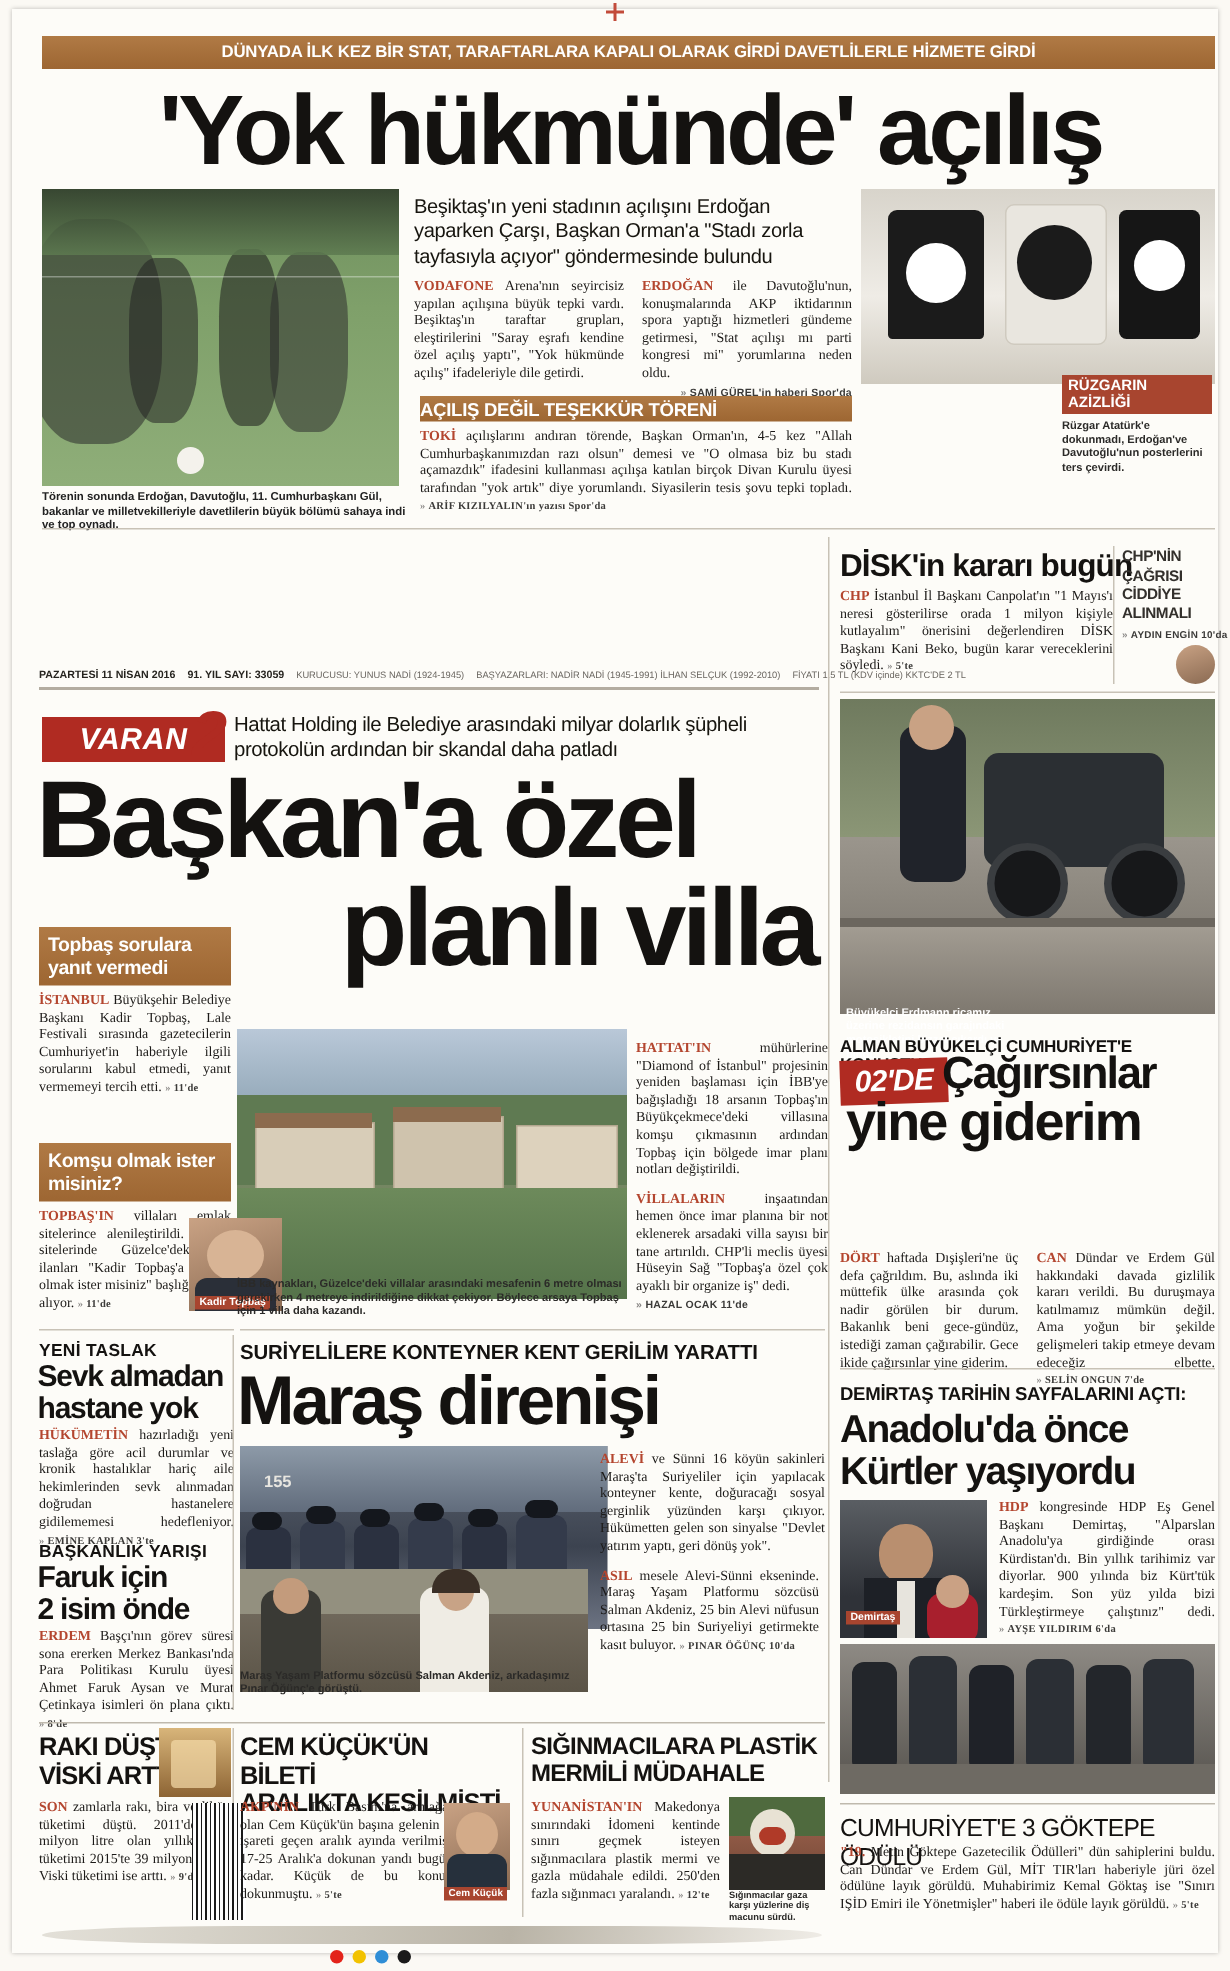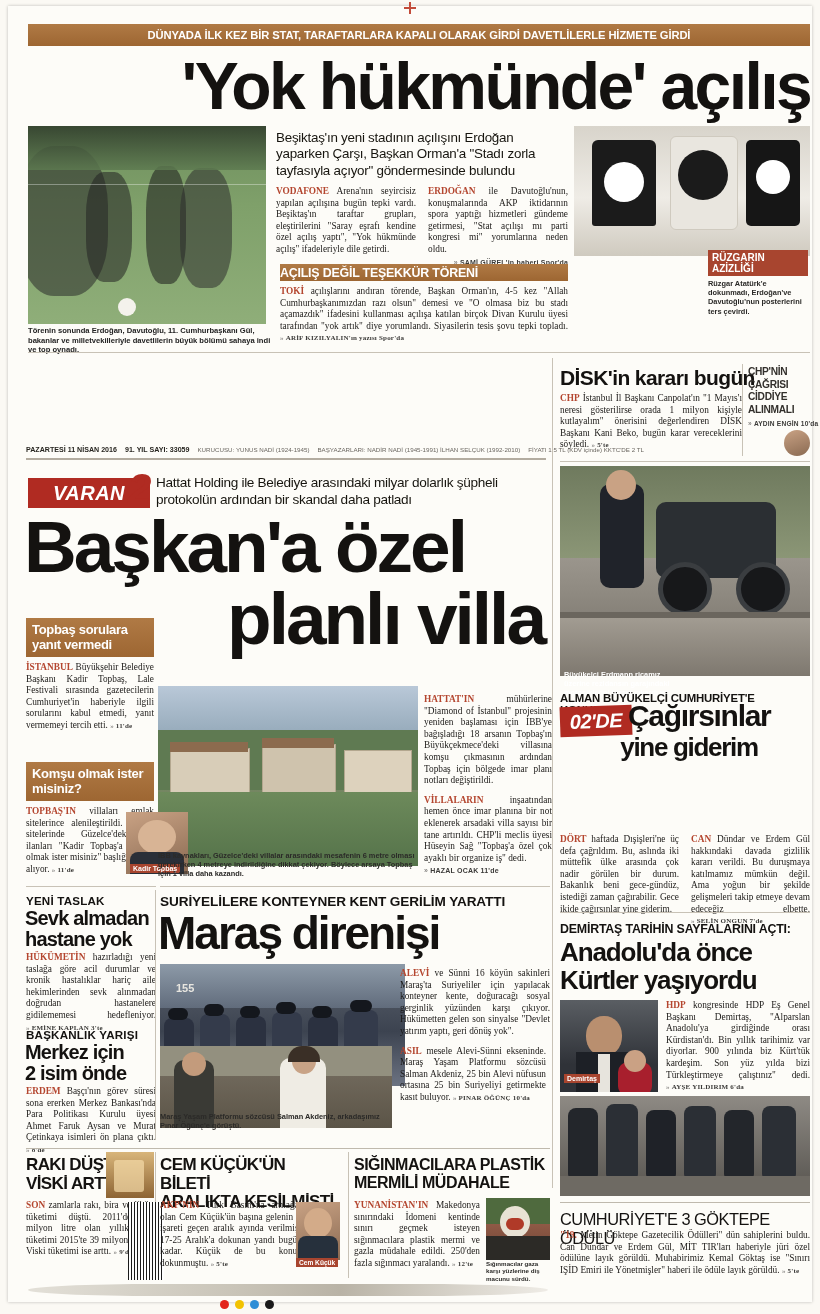--- a/index.html
+++ b/index.html
@@ -16,21 +16,21 @@
   .ref{font-size:7px;font-weight:bold;color:#3b3a38;letter-spacing:.2px;white-space:nowrap;}
   .ref:before{content:"\00bb\00a0";color:#8a8886;}
   .photo{position:relative;overflow:hidden;background:#8a8d80;}
   .capw{font-size:7.4px;line-height:9.2px;font-weight:bold;color:#fff;}
 
   
   .topbanner{position:absolute;left:20px;top:18px;width:782px;height:22px;
     background:linear-gradient(180deg,#b07a45,#9d6632);display:flex;align-items:center;justify-content:center;}
   .topbanner span{color:#fff;font-size:11.2px;font-weight:bold;letter-spacing:-.1px;}
   .tophead{position:absolute;left:22px;top:44px;width:780px;height:72px;
-    font-size:66px;font-weight:bold;letter-spacing:-2.6px;color:#141210;text-align:right;line-height:72px;}
+    font-size:66px;font-weight:bold;letter-spacing:-2.6px;color:#141210;text-align:center;line-height:72px;}
 
   .stadphoto{position:absolute;left:20px;top:120px;width:238px;height:198px;}
   .stadcap{position:absolute;left:20px;top:320px;width:252px;font-size:7.6px;line-height:9.6px;font-weight:bold;color:#222;}
 
   .topdeck{position:absolute;left:268px;top:124px;width:292px;font-size:13.4px;line-height:16.4px;color:#17150f;letter-spacing:-.25px;}
   .topcols{position:absolute;left:268px;top:180px;width:292px;display:flex;gap:12px;}
   .topcols .col{width:140px;}
 
   .subbar{position:absolute;left:272px;top:258px;width:288px;height:17px;
      background:linear-gradient(180deg,#b07a45,#9d6632);display:flex;align-items:center;justify-content:flex-start;}
@@ -89,22 +89,22 @@
   .moto-photo{position:absolute;left:552px;top:460px;width:250px;height:210px;}
   .moto-cap{position:absolute;left:556px;top:664px;width:110px;color:#fff;}
 
   .alman-kicker{position:absolute;left:552px;top:686px;width:250px;font-size:11.4px;font-weight:bold;
      letter-spacing:-.2px;color:#141210;}
   .o2{position:absolute;left:552px;top:700px;width:72px;height:30px;background:#b02b22;
      display:flex;align-items:center;justify-content:center;transform:rotate(-2deg);}
   .o2 span{color:#fff;font-weight:bold;font-size:20px;font-style:italic;letter-spacing:-.5px;}
   .cagir{position:absolute;left:620px;top:694px;width:185px;font-size:30px;line-height:31px;
      font-weight:bold;letter-spacing:-1.3px;color:#141210;}
-  .cagir2{position:absolute;left:556px;top:726px;width:250px;font-size:26px;line-height:31px;
-     font-weight:bold;letter-spacing:-1.3px;color:#141210;text-align:center;}
+  .cagir2{position:absolute;left:556px;top:726px;width:250px;font-size:36px;line-height:31px;
+     font-weight:bold;letter-spacing:-1.3px;color:#141210;}
   .alman-cols{position:absolute;left:552px;top:828px;width:250px;display:flex;gap:12px;}
   .alman-cols .col{width:119px;}
 
   .demir-kicker{position:absolute;left:552px;top:916px;width:250px;font-size:12.4px;font-weight:bold;
      letter-spacing:-.2px;color:#141210;}
   .demir-head{position:absolute;left:552px;top:932px;width:250px;font-size:26px;line-height:28px;
      font-weight:bold;letter-spacing:-1.1px;color:#141210;}
   .demir-photo{position:absolute;left:552px;top:994px;width:98px;height:92px;}
   .demir-tag{position:absolute;left:556px;top:1068px;background:#a8452f;color:#fff;font-size:7px;
      font-weight:bold;padding:1px 3px;}
@@ -208,21 +208,21 @@
       <div style="position:absolute;left:0;top:0;width:100%;height:44px;background:linear-gradient(180deg,#2e3a2a,#5d7a50);opacity:.85;"></div>
       <div style="position:absolute;left:90px;top:172px;width:18px;height:18px;border-radius:50%;background:#f4f2ec;"></div>
       <div style="position:absolute;left:0;top:58px;width:100%;height:1px;background:rgba(255,255,255,.35);"></div>
     </div>
     <div class="stadcap">Törenin sonunda Erdoğan, Davutoğlu, 11. Cumhurbaşkanı Gül, bakanlar ve milletvekilleriyle davetlilerin büyük bölümü sahaya indi ve top oynadı.</div>
 
     <div class="topdeck">Beşiktaş'ın yeni stadının açılışını Erdoğan yaparken Çarşı, Başkan Orman'a "Stadı zorla tayfasıyla açıyor" göndermesinde bulundu</div>
 
     <div class="topcols">
       <div class="col">
-        <p class="lead" style="margin:0;"><span class="hl">VODAFONE</span><span> Arena'nın seyircisiz yapılan açılışına bugün tepki vardı. Beşiktaş'ın taraftar grupları, eleştirilerini "Saray eşrafı kendine özel açılış yaptı", "Yok hükmünde açılış" ifadeleriyle dile getirdi.</span></p>
+        <p class="lead" style="margin:0;"><span class="hl">VODAFONE</span><span> Arena'nın seyircisiz yapılan açılışına büyük tepki vardı. Beşiktaş'ın taraftar grupları, eleştirilerini "Saray eşrafı kendine özel açılış yaptı", "Yok hükmünde açılış" ifadeleriyle dile getirdi.</span></p>
       </div>
       <div class="col">
         <p class="lead" style="margin:0;"><span class="hl">ERDOĞAN</span><span> ile Davutoğlu'nun, konuşmalarında AKP iktidarının spora yaptığı hizmetleri gündeme getirmesi, "Stat açılışı mı parti kongresi mi" yorumlarına neden oldu.</span></p>
         <div class="ref" style="text-align:right;margin-top:3px;">SAMİ GÜREL'in haberi Spor'da</div>
       </div>
     </div>
 
     <div class="subbar">
       <span>AÇILIŞ DEĞİL TEŞEKKÜR TÖRENİ</span>
     </div>
@@ -382,21 +382,21 @@
     <div class="yeni-head">
       <div>Sevk almadan</div>
       <div>hastane yok</div>
     </div>
     <div class="yeni-body">
       <p class="lead" style="margin:0;"><span class="hl">HÜKÜMETİN</span><span> hazırladığı yeni taslağa göre acil durumlar ve kronik hastalıklar hariç aile hekimlerinden sevk alınmadan doğrudan hastanelere gidilememesi hedefleniyor.</span> <span class="ref" style="display:inline;">EMİNE KAPLAN 3'te</span></p>
     </div>
 
     <div class="bask-kicker">BAŞKANLIK YARIŞI</div>
     <div class="bask-head">
-      <div>Merkez için</div>
+      <div>Faruk için</div>
       <div>2 isim önde</div>
     </div>
     <div class="bask-body">
       <p class="lead" style="margin:0;"><span class="hl">ERDEM</span><span> Başçı'nın görev süresi sona ererken Merkez Bankası'nda Para Politikası Kurulu üyesi Ahmet Faruk Aysan ve Murat Çetinkaya isimleri ön plana çıktı.</span> <span class="ref" style="display:inline;">8'de</span></p>
     </div>
 
     <div class="vdiv" style="left:147px;top:884px;height:250px;"></div>
     <div class="hdiv" style="left:152px;top:880px;width:390px;"></div>
     <div class="maras-kicker">SURİYELİLERE KONTEYNER KENT GERİLİM YARATTI</div>
     <div class="maras-head">Maraş direnişi</div>

